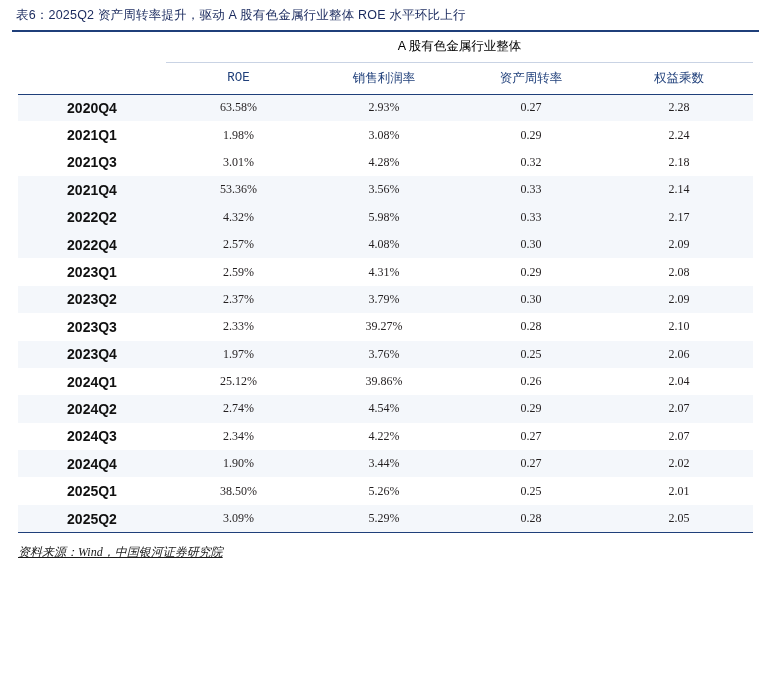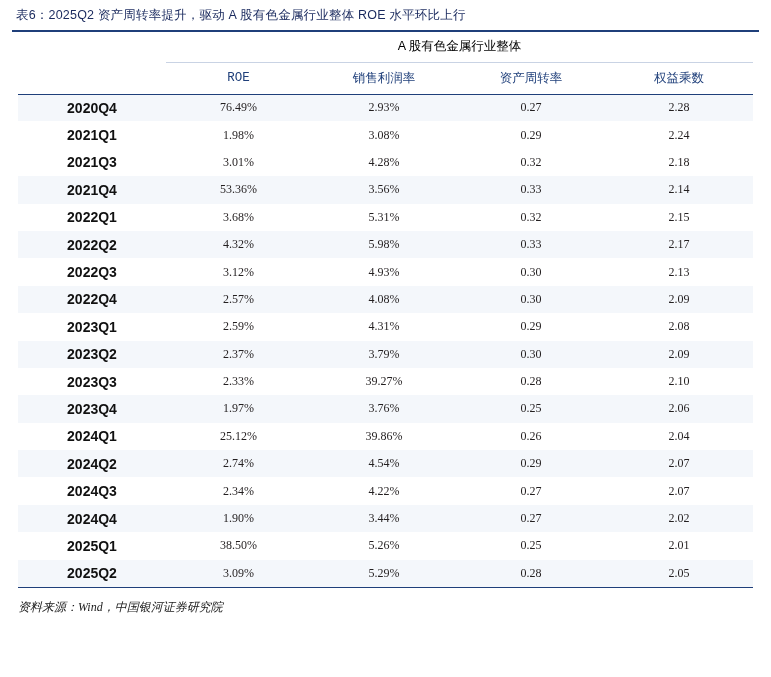--- a/index.html
+++ b/index.html
@@ -91,20 +91,21 @@
   }
   .source {
     width: 735px;
     margin: 0 auto;
     padding-top: 11px;
     font-size: 12px;
     font-style: italic;
     color: #1a1a1a;
     font-family: "Liberation Serif", serif;
     text-align: left;
+    text-decoration: underline;
   }
   col.c0 { width: 148px; }
   col.c1 { width: 145px; }
   col.c2 { width: 146px; }
   col.c3 { width: 148px; }
   col.c4 { width: 148px; }
 </style>
 </head>
 <body>
 
@@ -130,21 +131,21 @@
         <th class="blank"></th>
         <th>ROE</th>
         <th>销售利润率</th>
         <th>资产周转率</th>
         <th>权益乘数</th>
       </tr>
     </thead>
     <tbody>
       <tr class="alt">
         <td class="label">2020Q4</td>
-        <td>76.49%</td>
+        <td>63.58%</td>
         <td>2.93%</td>
         <td>0.27</td>
         <td>2.28</td>
       </tr>
       <tr>
         <td class="label">2021Q1</td>
         <td>1.98%</td>
         <td>3.08%</td>
         <td>0.29</td>
         <td>2.24</td>
@@ -156,41 +157,27 @@
         <td>0.32</td>
         <td>2.18</td>
       </tr>
       <tr class="alt">
         <td class="label">2021Q4</td>
         <td>53.36%</td>
         <td>3.56%</td>
         <td>0.33</td>
         <td>2.14</td>
       </tr>
-      <tr>
-        <td class="label">2022Q1</td>
-        <td>3.68%</td>
-        <td>5.31%</td>
-        <td>0.32</td>
-        <td>2.15</td>
-      </tr>
       <tr class="alt">
         <td class="label">2022Q2</td>
         <td>4.32%</td>
         <td>5.98%</td>
         <td>0.33</td>
         <td>2.17</td>
       </tr>
-      <tr>
-        <td class="label">2022Q3</td>
-        <td>3.12%</td>
-        <td>4.93%</td>
-        <td>0.30</td>
-        <td>2.13</td>
-      </tr>
       <tr class="alt">
         <td class="label">2022Q4</td>
         <td>2.57%</td>
         <td>4.08%</td>
         <td>0.30</td>
         <td>2.09</td>
       </tr>
       <tr>
         <td class="label">2023Q1</td>
         <td>2.59%</td>

